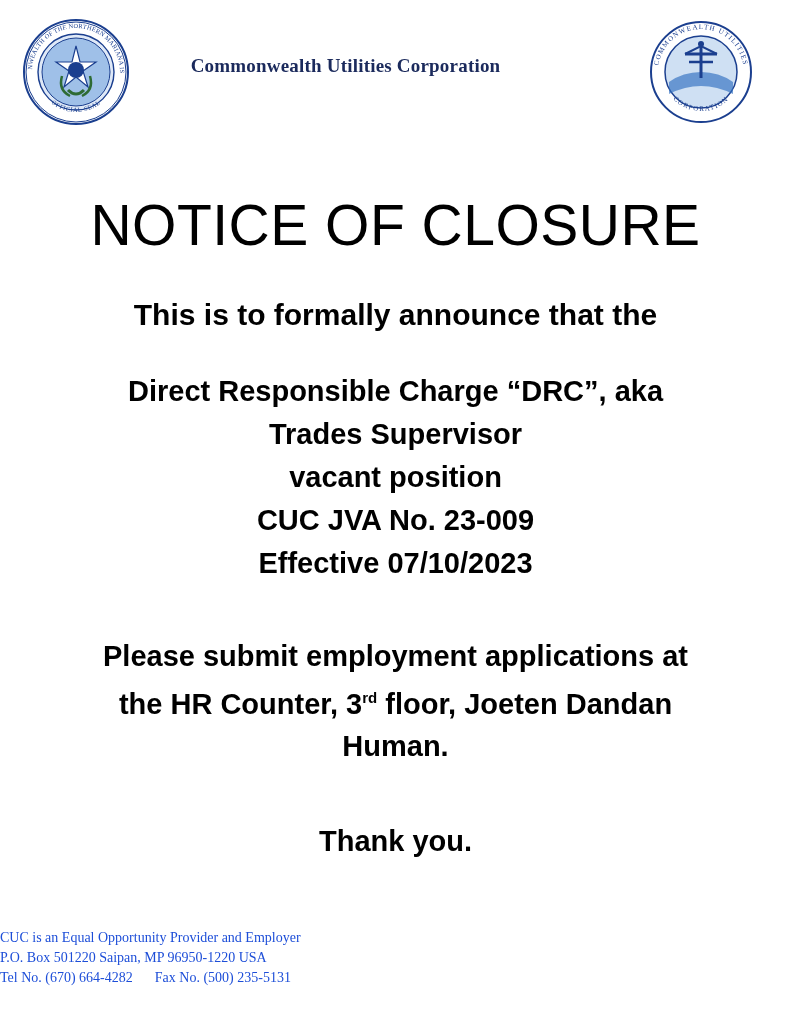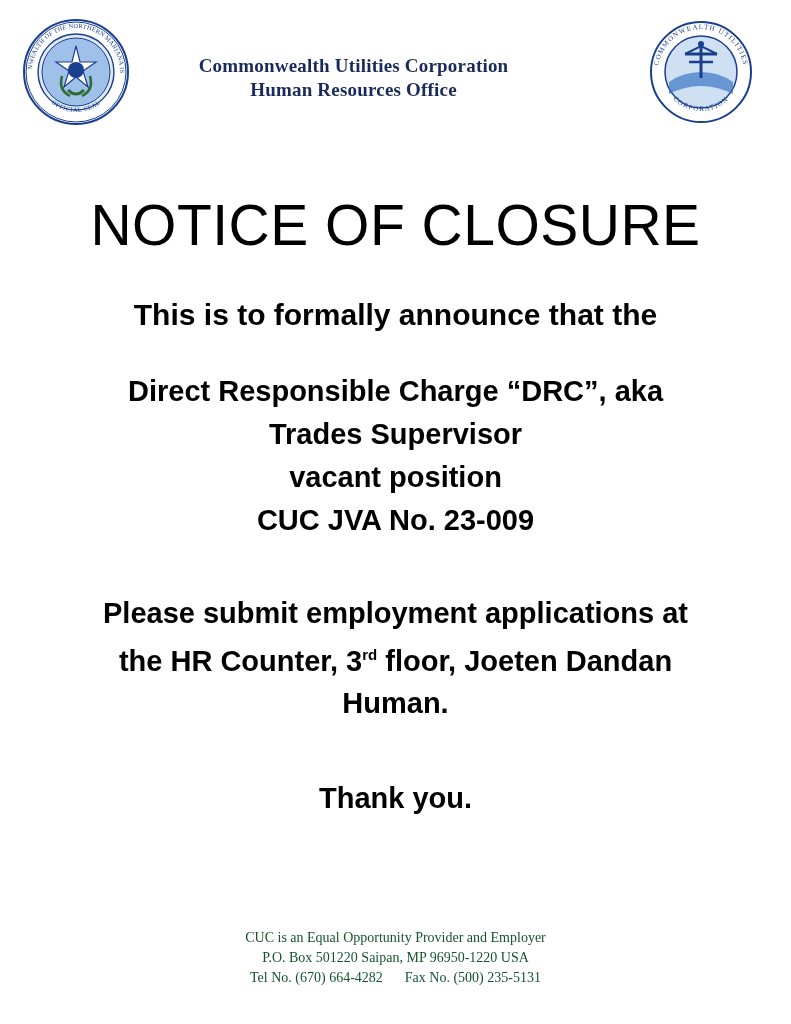--- a/index.html
+++ b/index.html
@@ -47,21 +47,20 @@
     top: 54px;
     left: 0;
     width: 691px;
     text-align: center;
     font-family: "Liberation Serif", serif;
     font-weight: bold;
     color: #1b2a5c;
     font-size: 19px;
     line-height: 24px;
     letter-spacing: 0.2px;
-    padding-left: 8px;
   }
   .header-title .line2 {
     display: block;
   }
 
   
   .body-wrap {
     font-family: "Liberation Sans", sans-serif;
     text-align: center;
   }
@@ -107,25 +106,25 @@
     font-size: 29px;
     font-weight: bold;
   }
 
   
   .footer {
     position: absolute;
     bottom: 36px;
     left: 0;
     width: 791px;
-    text-align: center;
+    text-align: left;
     font-family: "Liberation Serif", serif;
     font-size: 14px;
     line-height: 20px;
-    color: #14532d;
+    color: #1d4ed8;
   }
   .footer div { display: block; }
   .footer .tel span { display:inline-block; }
   .footer .gap { display:inline-block; width: 22px; }
 </style>
 </head>
 <body>
 
 <div class="page">
 
@@ -173,35 +172,35 @@
           <textPath href="#cucTop" startOffset="50%" text-anchor="middle">COMMONWEALTH   UTILITIES</textPath>
         </text>
         <text font-family="Liberation Serif, serif" font-size="7" fill="#1b3f8f" letter-spacing="1.2">
           <textPath href="#cucBot" startOffset="50%" text-anchor="middle">CORPORATION</textPath>
         </text>
       </svg>
     </div>
 
     <div class="header-title">
       <span class="line1">Commonwealth Utilities Corporation</span>
-      <span class="line2">Human Resources Office</span>
     </div>
   </div>
 
   <div class="body-wrap">
 
     <div class="notice-title">NOTICE OF CLOSURE</div>
 
     <div class="announce">This is to formally announce that the</div>
 
     <div class="detail-block">
       <span class="l1">Direct Responsible Charge “DRC”, aka</span>
       <span class="l2">Trades Supervisor</span>
       <span class="l3">vacant position</span>
       <span class="l4">CUC JVA No. 23-009</span>
+      <span class="l6">Effective 07/10/2023</span>
     </div>
 
     <div class="submit-block">
       <span>Please submit employment applications at</span><br>
       <span>the HR Counter, 3</span><sup>rd</sup><span> floor, Joeten Dandan</span><br>
       <span>Human.</span>
     </div>
 
     <div class="thanks">Thank you.</div>
   </div>

